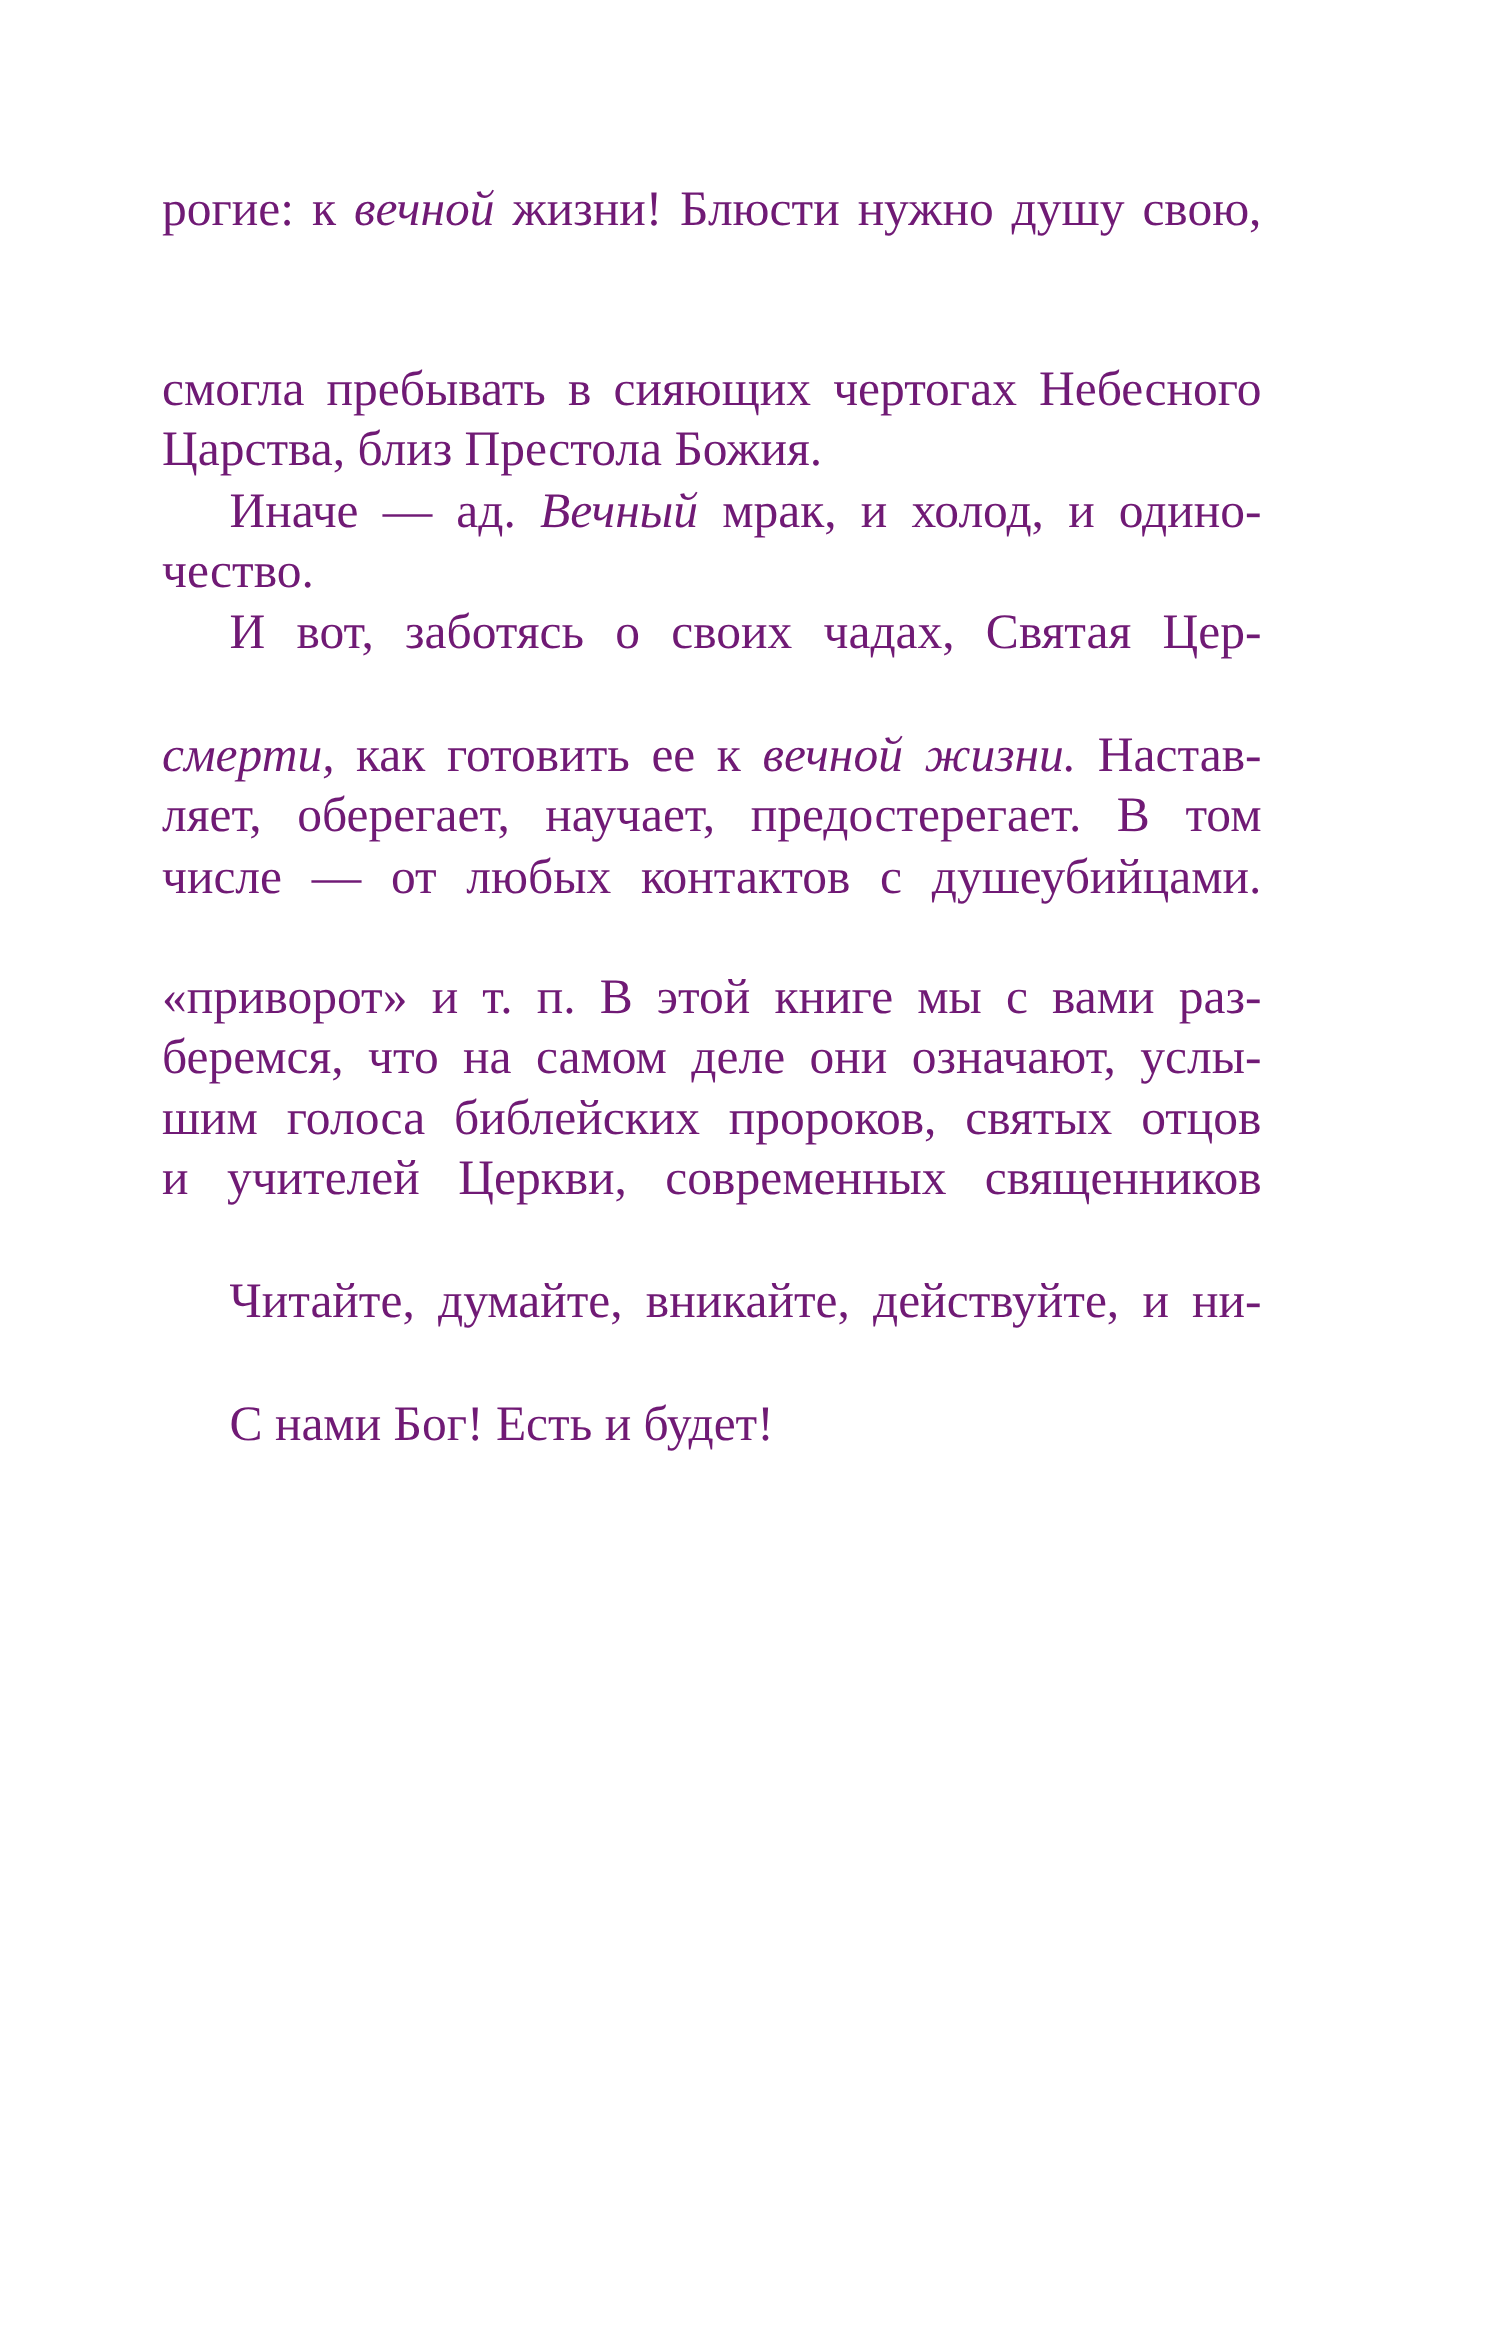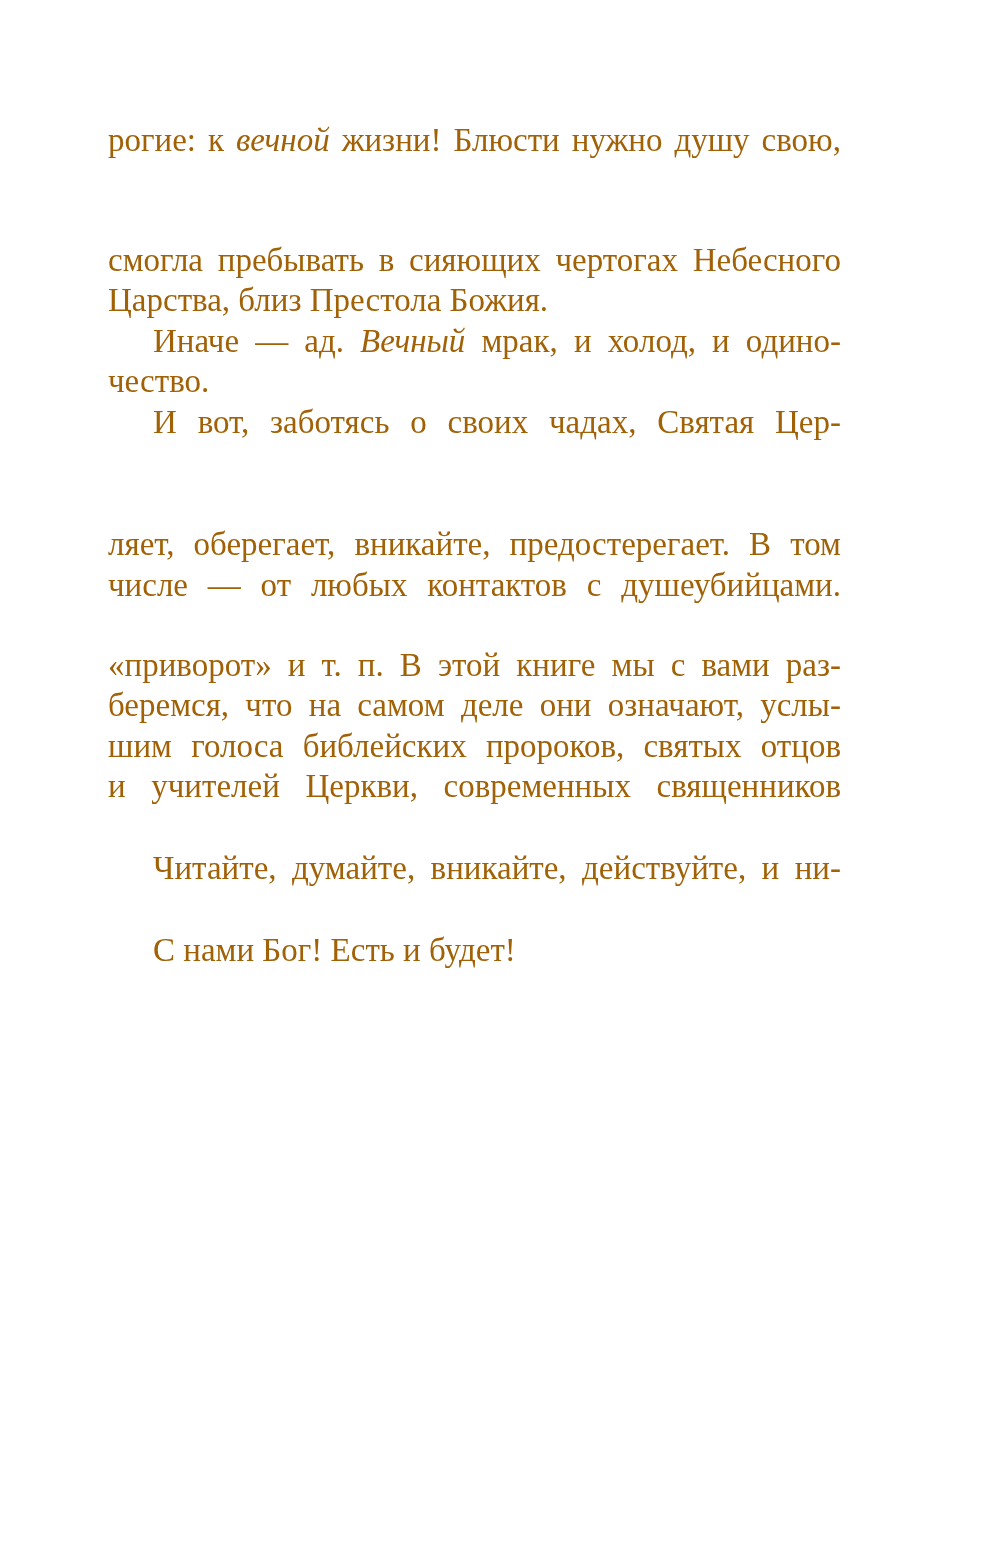--- a/index.html
+++ b/index.html
@@ -6,42 +6,43 @@
   body { width: 1000px; height: 1553px; position: relative; overflow: hidden; }
   .page { position: absolute; left: 0; top: 0; width: 1000px; height: 1553px; background: #ffffff; }
   .line {
     position: absolute;
     left: 108px;
     width: 733px;
     height: 40px;
     line-height: 40px;
     font-family: "Liberation Serif", "DejaVu Serif", serif;
     font-size: 33px;
-    color: #a16207;
+    color: #701a75;
     white-space: nowrap;
     text-align: justify;
     text-align-last: justify;
   }
   .line.indent { left: 153px; width: 688px; }
   .line.last { text-align-last: left; }
   .line i { font-style: italic; }
 </style>
 </head>
 <body>
 
 <div class="page">
   <div class="line" style="top:120px"><span>рогие: к </span><i>вечной</i><span> жизни! Блюсти нужно душу свою,</span></div>
   <div class="line" style="top:240px"><span>смогла пребывать в сияющих чертогах Небесного</span></div>
   <div class="line indent" style="top:321px"><span>Иначе — ад. </span><i>Вечный</i><span> мрак, и холод, и одино-</span></div>
 
   <div class="line last" style="top:280px"><span>Царства, близ Престола Божия.</span></div>
   <div class="line last" style="top:361px"><span>чество.</span></div>
 
   <div class="line indent" style="top:402px"><span>И вот, заботясь о своих чадах, Святая Цер-</span></div>
-  <div class="line" style="top:524px"><span>ляет, оберегает, вникайте, предостерегает. В том</span></div>
+  <div class="line" style="top:484px"><i>смерти,</i><span> как готовить ее к </span><i>вечной жизни.</i><span> Настав-</span></div>
+  <div class="line" style="top:524px"><span>ляет, оберегает, научает, предостерегает. В том</span></div>
   <div class="line" style="top:565px"><span>числе — от любых контактов с душеубийцами.</span></div>
 
   <div class="line" style="top:645px"><span>«приворот» и т. п. В этой книге мы с вами раз-</span></div>
   <div class="line" style="top:685px"><span>беремся, что на самом деле они означают, услы-</span></div>
   <div class="line" style="top:726px"><span>шим голоса библейских пророков, святых отцов</span></div>
   <div class="line" style="top:766px"><span>и учителей Церкви, современных священников</span></div>
 
   <div class="line indent" style="top:848px"><span>Читайте, думайте, вникайте, действуйте, и ни-</span></div>
 
   <div class="line indent last" style="top:930px"><span>С нами Бог! Есть и будет!</span></div>

